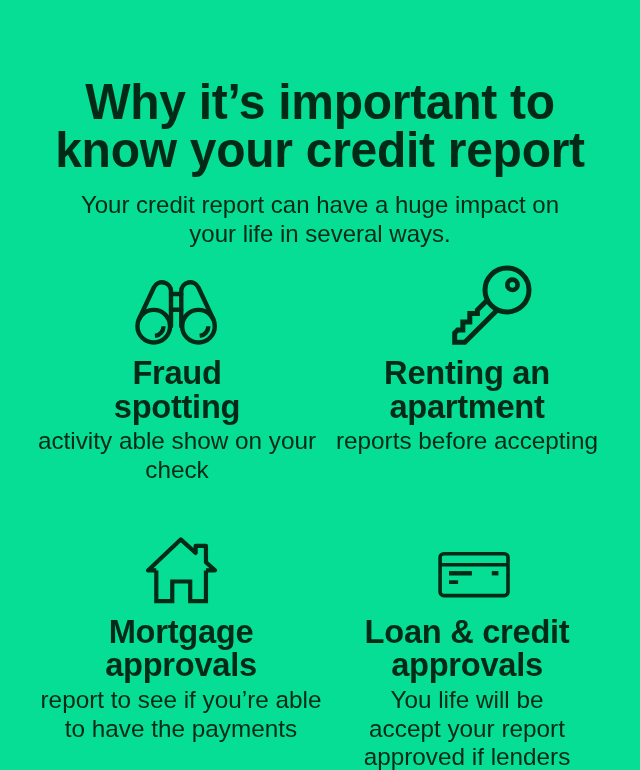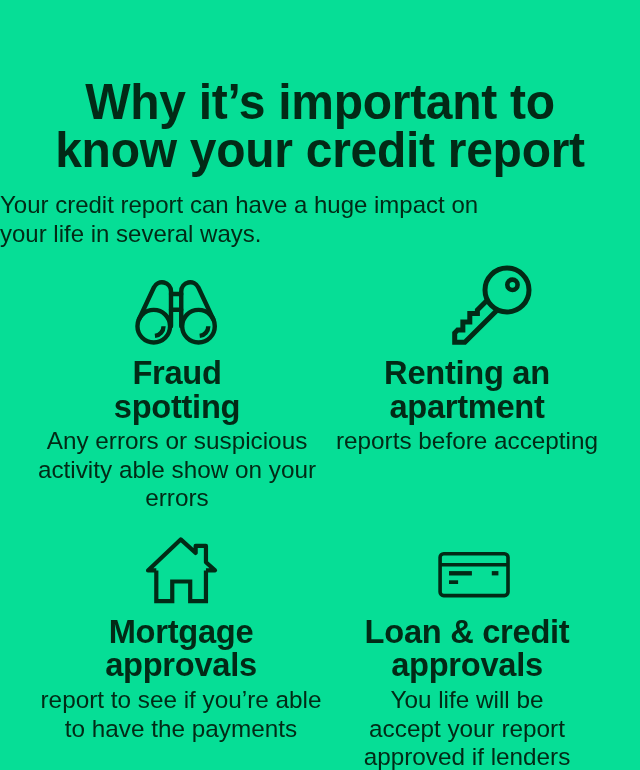--- a/index.html
+++ b/index.html
@@ -4,21 +4,21 @@
 <style>
   html,body{margin:0;padding:0;}
   body{width:640px;height:770px;overflow:hidden;
        background:#06DE96;
        font-family:"Liberation Sans",sans-serif;color:#022A16;}
   .page{position:relative;width:640px;height:770px;background:#06DE96;overflow:hidden;margin-top:47px;}
 
   .title{position:absolute;left:0;top:30.64px;width:640px;text-align:center;
      font-weight:700;font-size:49.5px;line-height:48px;letter-spacing:-0.3px;
      transform:scaleX(0.97);transform-origin:320px 0;}
-  .subtitle{position:absolute;left:0;top:143.1px;width:640px;text-align:left;
+  .subtitle{position:absolute;left:0;top:143.1px;width:640px;text-align:center;
      font-weight:400;font-size:24px;line-height:29px;}
 
   .txtblock{position:absolute;text-align:center;}
   .h3{font-weight:700;font-size:34px;line-height:33.8px;letter-spacing:-0.3px;transform:scaleX(0.96);}
   .bodytext{font-weight:400;font-size:24.3px;line-height:28.4px;}
   svg.icon{position:absolute;overflow:visible;}
 </style>
 </head>
 <body>
 
@@ -44,23 +44,22 @@
         <path d="M37.0 14.95 L47.25 14.95 M37.0 30.75 L47.25 30.75"></path>
         <path d="M29.55 47.2 A9.8 9.8 0 0 1 20.94 56.93" stroke-linecap="butt" stroke-width="4.35"></path>
         <path d="M74.3 47.2 A9.8 9.8 0 0 1 65.69 56.93" stroke-linecap="butt" stroke-width="4.35"></path>
       </g>
     </svg>
     <div class="txtblock h3" style="left:17px;top:308.8px;width:320px">
       <div>Fraud</div>
       <div>spotting</div>
     </div>
     <div class="txtblock bodytext" style="left:17px;top:380.3px;width:320px">
-      <div>Any errors or suspicious</div>
       <div>activity able show on your</div>
-      <div>errors</div>
+      <div>check</div>
     </div>
   </div>
 
   <div>
     <svg class="icon" width="92" height="92" viewBox="0 0 92 92" style="left:448px;top:214px">
       <g fill="none" stroke="#022A16" stroke-width="5.0" stroke-linejoin="miter" stroke-linecap="butt" stroke-miterlimit="10">
         <circle cx="59" cy="29" r="22"></circle>
         <circle cx="64.45" cy="23.8" r="5.15" stroke-width="4.6"></circle>
         <path d="M39.44 39.06 L29.4 49.1 L29.4 52.4 L21.8 52.4 L21.8 60.95 L14.85 60.95 L14.85 68.95 L9.6 68.95 L6.7 71.9 L6.7 81.3 L16.85 81.3 L49.5 48.85"></path>
       </g>

